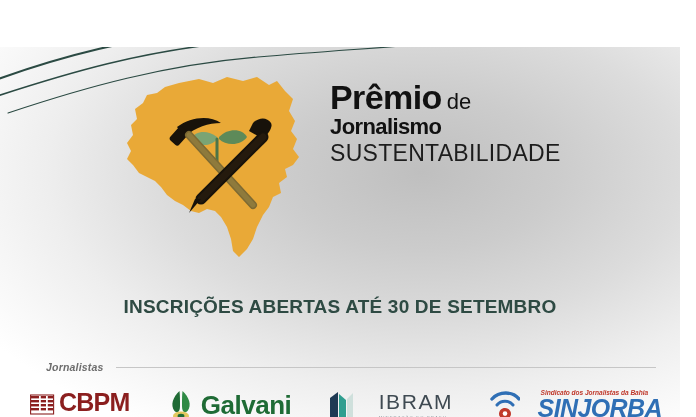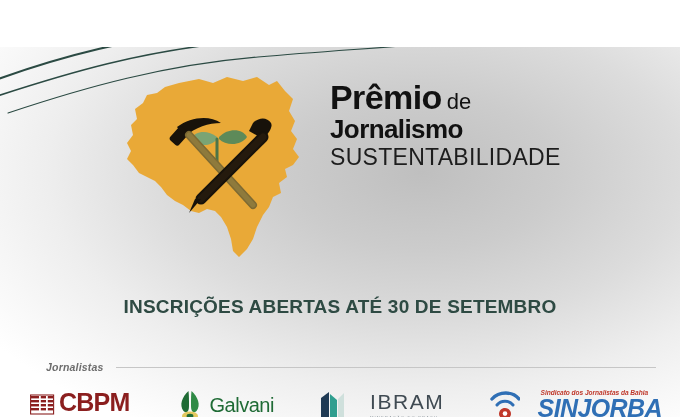--- a/index.html
+++ b/index.html
@@ -56,21 +56,21 @@
     line-height: 1.0;
     white-space: nowrap;
   }
   .line-premio .small-de {
     font-size: 22px;
     font-weight: 400;
     letter-spacing: 0px;
     margin-left: 5px;
   }
   .line-jornalismo {
-    font-size: 26px;
+    font-size: 22px;
     font-weight: 700;
     letter-spacing: -0.6px;
     line-height: 1.08;
     margin-top: 1px;
     white-space: nowrap;
   }
   .line-mineracao,
   .line-sustentabilidade {
     font-size: 23px;
     font-weight: 400;
@@ -173,22 +173,22 @@
     font-size: 3.6px;
     color: #7a3b3b;
     letter-spacing: 0.1px;
     margin-top: 2px;
     white-space: nowrap;
   }
 
   
   .logo-galvani { gap: 5px; }
   .galvani-word {
-    font-size: 20px;
-    font-weight: 400;
+    font-size: 26px;
+    font-weight: 700;
     color: #1f6b35;
     letter-spacing: -0.5px;
     line-height: 1;
   }
 
   
   .logo-ibram { gap: 21px; }
   .ibram-text {
     display: flex;
     flex-direction: column;

